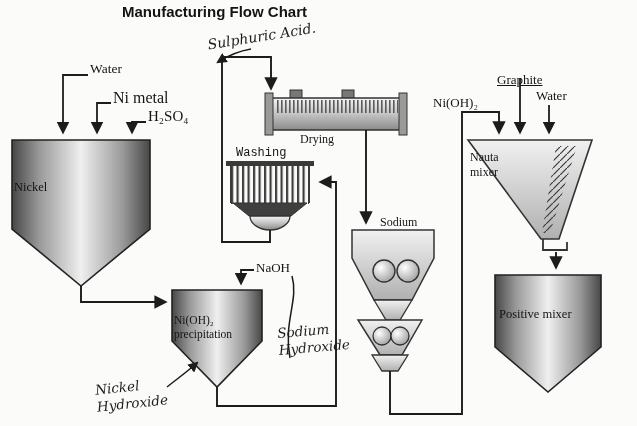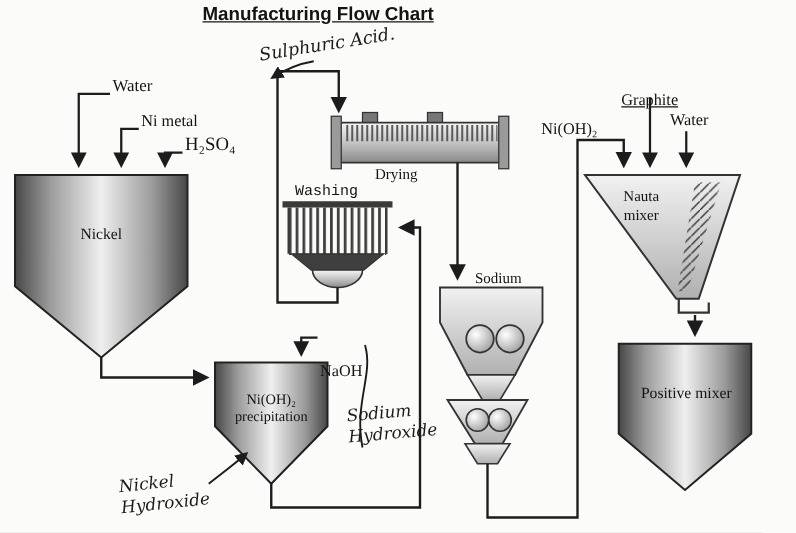--- a/index.html
+++ b/index.html
@@ -4,23 +4,23 @@
 <style>
   html,body { margin:0; padding:0; background:#e8e8e4; }
   .page {
     position:relative; width:637px; height:426px;
     background:#fbfbf9; overflow:hidden;
     font-family:"Liberation Serif", serif; color:#141414;
   }
   .label { position:absolute; white-space:nowrap; font-size:13px; }
   .title {
     font-family:"Liberation Sans", sans-serif; font-weight:bold;
-    font-size:15px; text-decoration:underline; text-align:center;
+    font-size:15px; text-align:left;
   }
-  .unit-label { text-align:center; line-height:1.25; }
+  .unit-label { text-align:left; line-height:1.25; }
   .unit-label div { white-space:nowrap; }
   .hand { font-style:italic; font-family:"DejaVu Serif", serif; color:#1b1b1b; }
   svg { position:absolute; left:0; top:0; }
 </style>
 </head>
 <body>
 
 <div class="page">
 
   <svg width="637" height="426" viewBox="0 0 637 426">
@@ -124,23 +124,23 @@
     <g fill="none" stroke="#1b1b1b" stroke-width="1.5">
       <path d="M251,49 C239,51 229,55 218,62" marker-end="url(#arr)"></path>
       <path d="M292,276 C299,300 283,322 290,358"></path>
       <path d="M167,387 C177,379 188,371 197,363" marker-end="url(#arr)"></path>
     </g>
   </svg>
 
   <div class="label title" style="left:122px; top:3px; width:265px;">Manufacturing Flow Chart</div>
 
   <div class="label" style="left:90px; top:61px; font-size:13.5px;">Water</div>
-  <div class="label" style="left:113px; top:89px; font-size:13px;">Ni metal</div>
+  <div class="label" style="left:113px; top:89px; font-size:16px;">Ni metal</div>
   <div class="label" style="left:148px; top:108px; font-size:15px;">H₂SO₄</div>
-  <div class="label" style="left:256px; top:260px;margin-top:29px;">NaOH</div>
+  <div class="label" style="left:256px; top:260px;">NaOH</div>
   <div class="label" style="left:433px; top:95px;">Ni(OH)₂</div>
   <div class="label" style="left:497px; top:72px;text-decoration:underline;">Graphite</div>
   <div class="label" style="left:536px; top:88px;">Water</div>
 
   <div class="label unit-label" style="left:14px; top:180px; width:134px; font-size:12.5px;">
     <div>Nickel</div>
   </div>
   <div class="label" style="left:236px; top:146px; font-size:12px;font-family:Liberation Mono, monospace;">Washing</div>
   <div class="label" style="left:300px; top:132px; font-size:12px;">Drying</div>
   <div class="label" style="left:380px; top:215px; font-size:12px;">Sodium</div>

